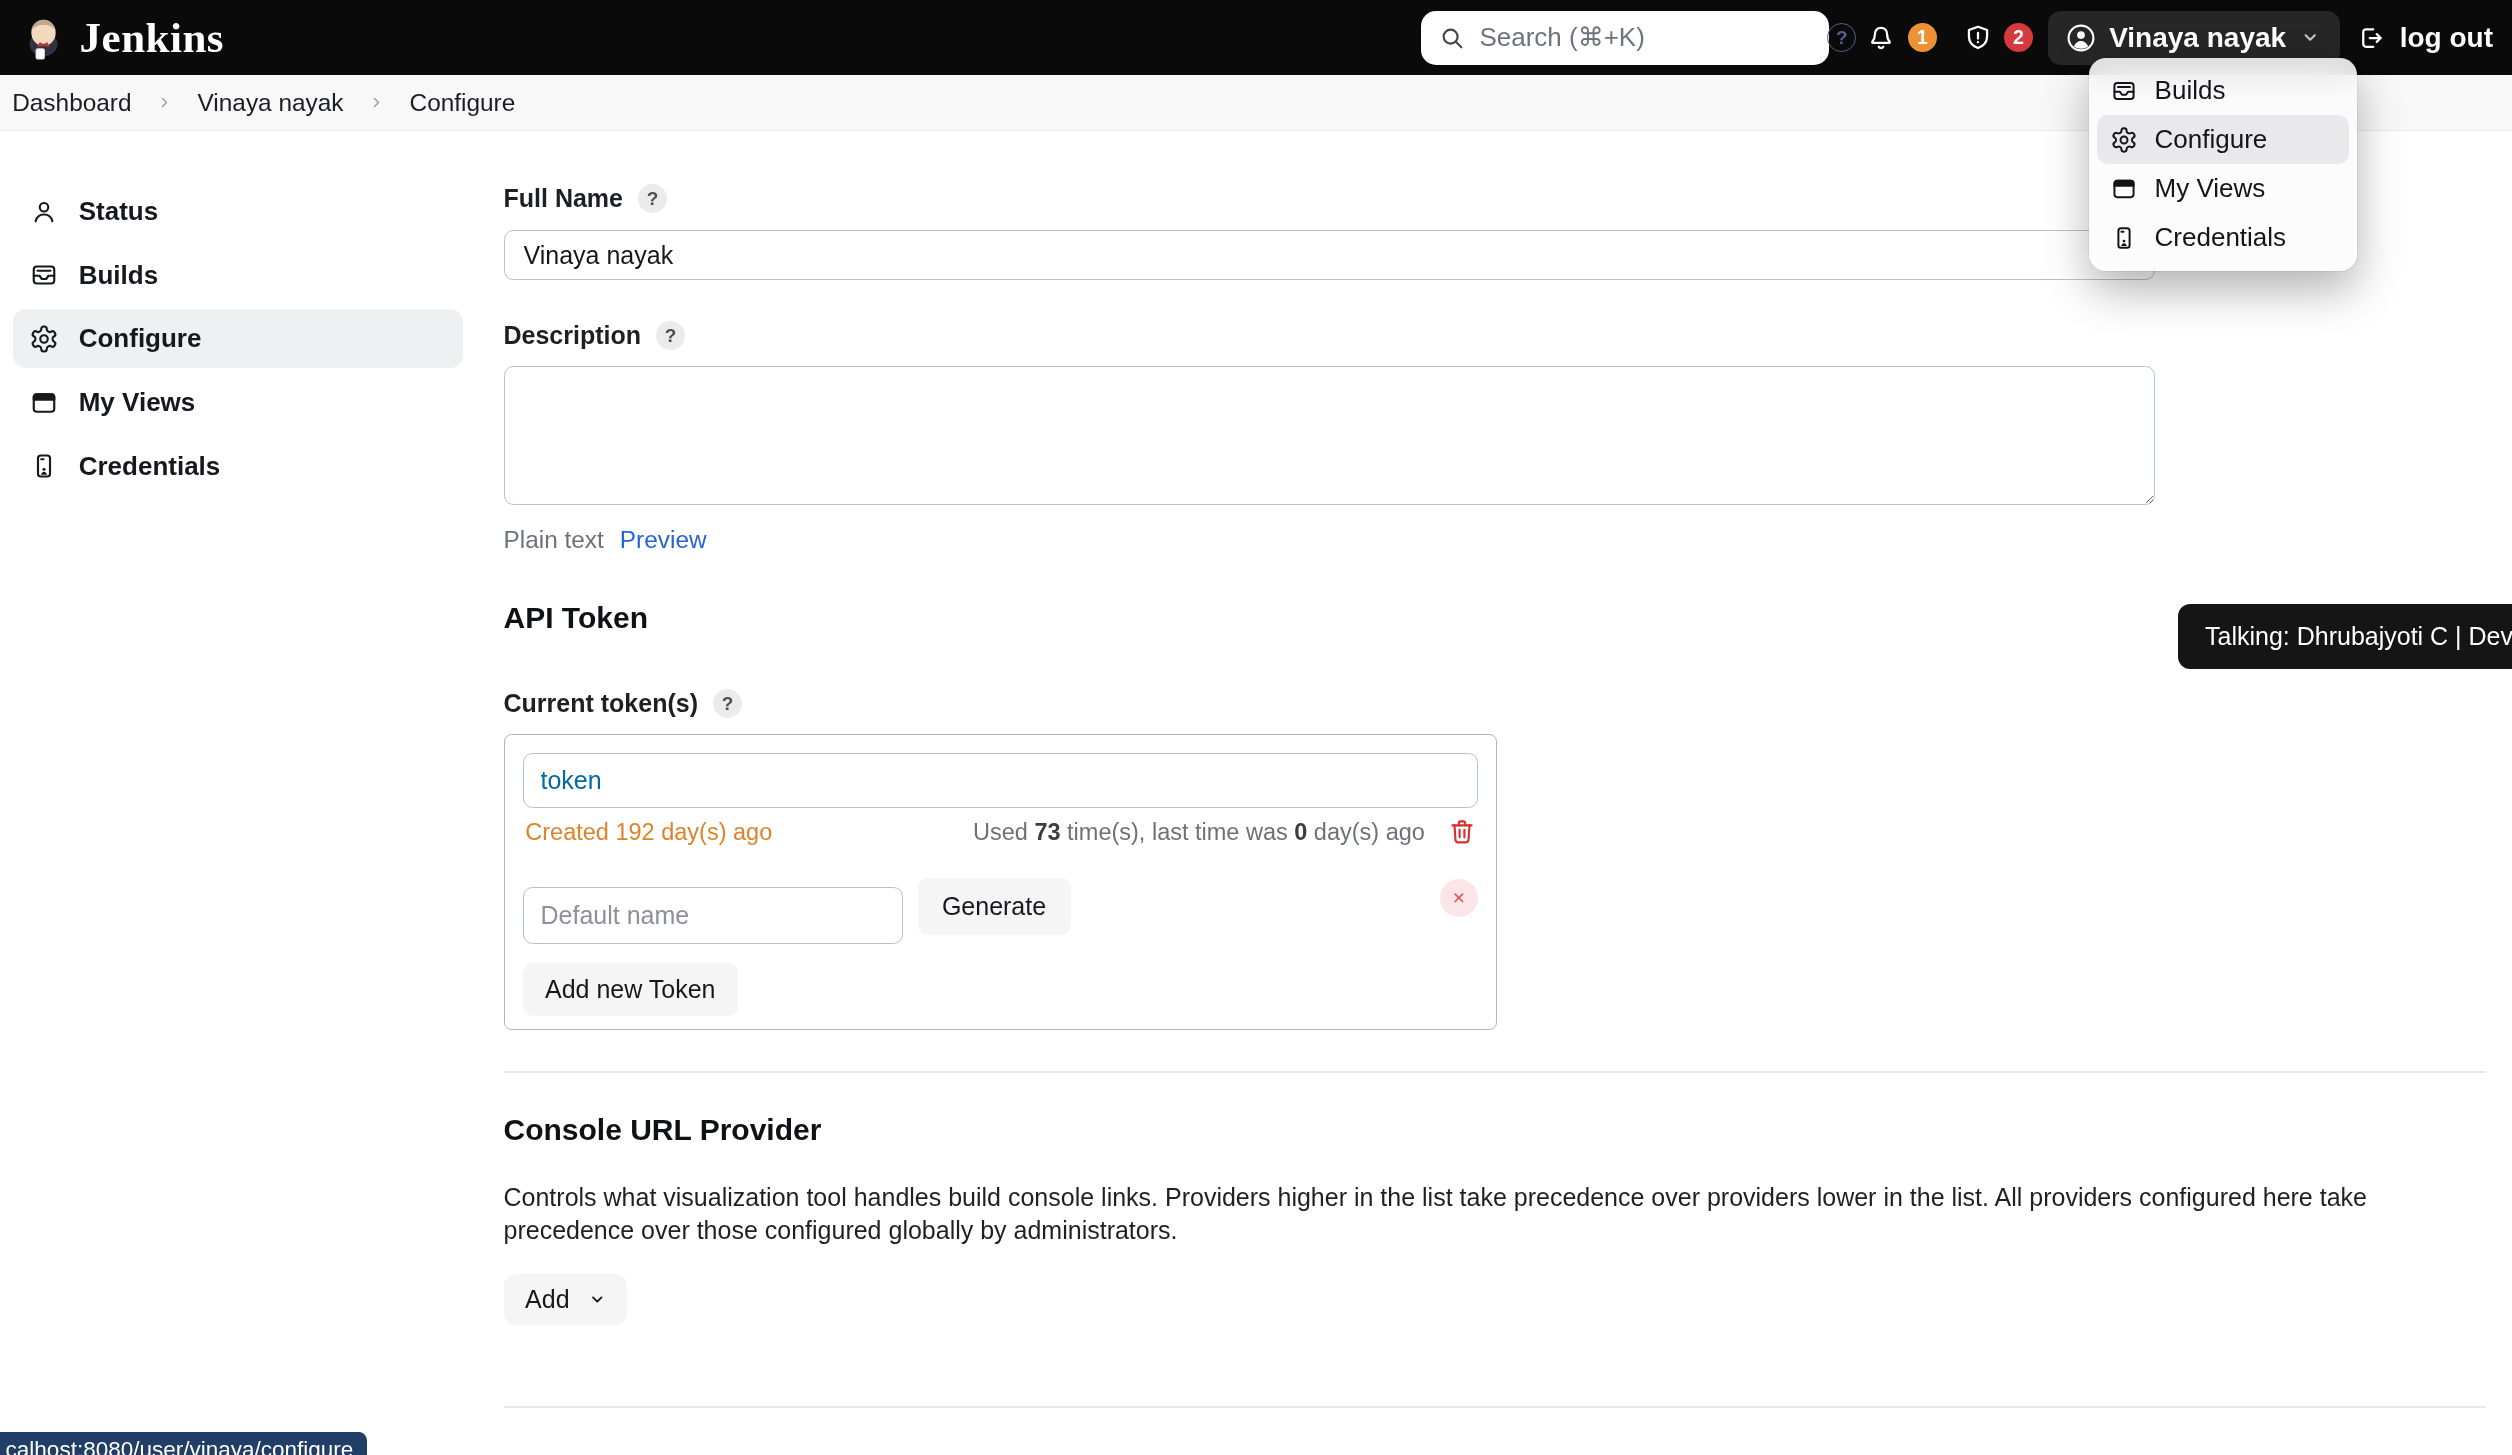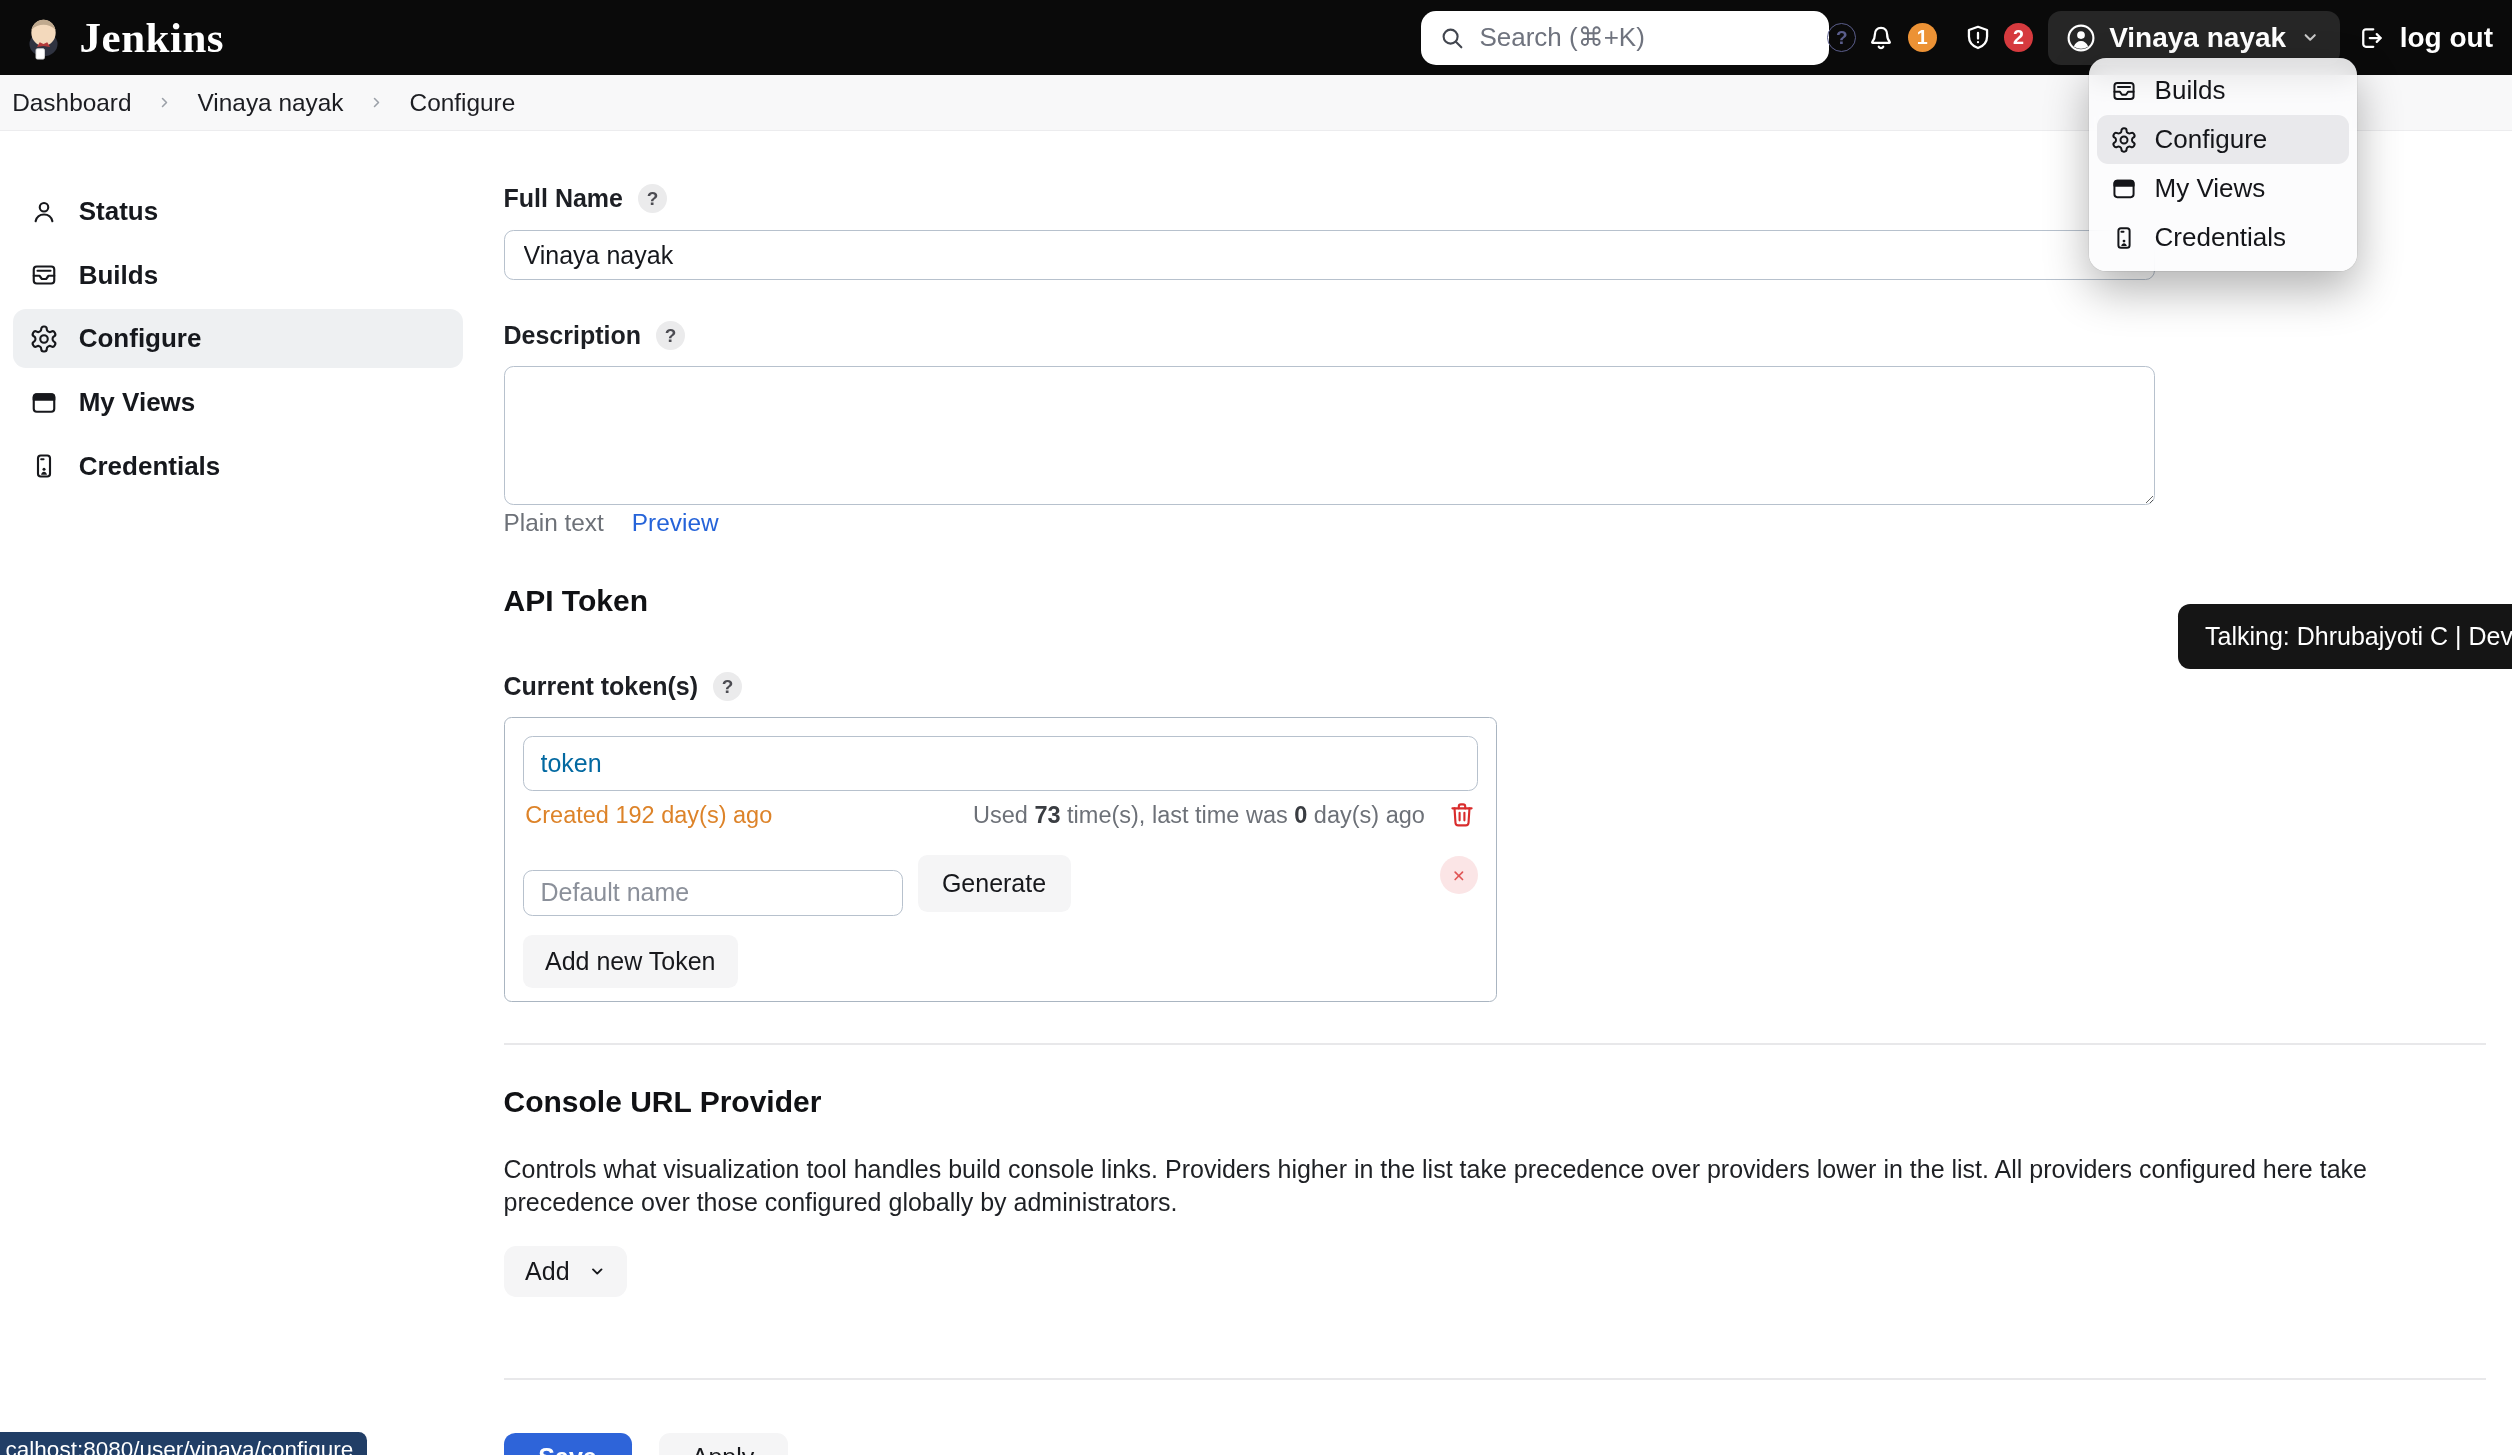--- a/index.html
+++ b/index.html
@@ -93,21 +93,21 @@
     padding: 0 19px; background: #fff;
   }
   .text-input::placeholder { color: #8b909a; }
   .mt-desc { margin-top: 41px; }
   textarea.desc-area {
     display: block; width: 1651px; height: 139px; margin-top: 16px;
     border: 1.9px solid #b7c1cd; border-radius: 9.4px; outline: none;
     font-family: "Liberation Sans", sans-serif; font-size: 25px; color: #16181d;
     padding: 13px 17px;
   }
-  .plain-row { margin-top: 4px; display: flex; align-items: flex-end; gap: 28px; }
+  .plain-row { margin-top: 21px; display: flex; align-items: flex-end; gap: 16px; }
   .plain-text { font-size: 24.4px; color: #6d7178; }
   .preview-link { font-size: 24.4px; font-weight: 500; color: #2563d9; cursor: pointer; }
 
   .section-heading { margin-top: 47px; font-size: 30px; font-weight: 700; color: #101114; }
   .mt-current { margin-top: 54px; }
 
   
   .token-box {
     margin-top: 16px; width: 993px;
     border: 1.9px solid #aab5c1; border-radius: 7.5px;
@@ -120,21 +120,21 @@
     padding: 0 17px;
   }
   .meta-row { display: flex; align-items: center; margin-top: 8.4px; padding-left: 2.8px; }
   .created-text { font-size: 23.5px; color: #dd8329; }
   .meta-spacer { flex: 1; }
   .used-text { font-size: 23.5px; color: #6d7178; }
   .used-text b { color: #3a3d42; font-weight: 700; }
   .trash-btn { margin-left: 20.6px; background: none; border: none; cursor: pointer; color: #d92c2c; }
   .gen-row { display: flex; align-items: center; margin-top: 20.6px; }
   .default-input {
-    width: 380px; height: 46px;
+    width: 380px; height: 57px;
     border: 1.9px solid #b7c1cd; border-radius: 9.4px; outline: none;
     font-family: "Liberation Sans", sans-serif; font-size: 25px; color: #16181d;
     padding: 0 17px;
     margin-top: 18px;
   }
   .default-input::placeholder { color: #8b909a; }
   .btn-gray {
     border: none; background: #f5f5f6; border-radius: 9.4px;
     font-family: "Liberation Sans", sans-serif; font-size: 25px; font-weight: 500;
     color: #17181c; cursor: pointer;

